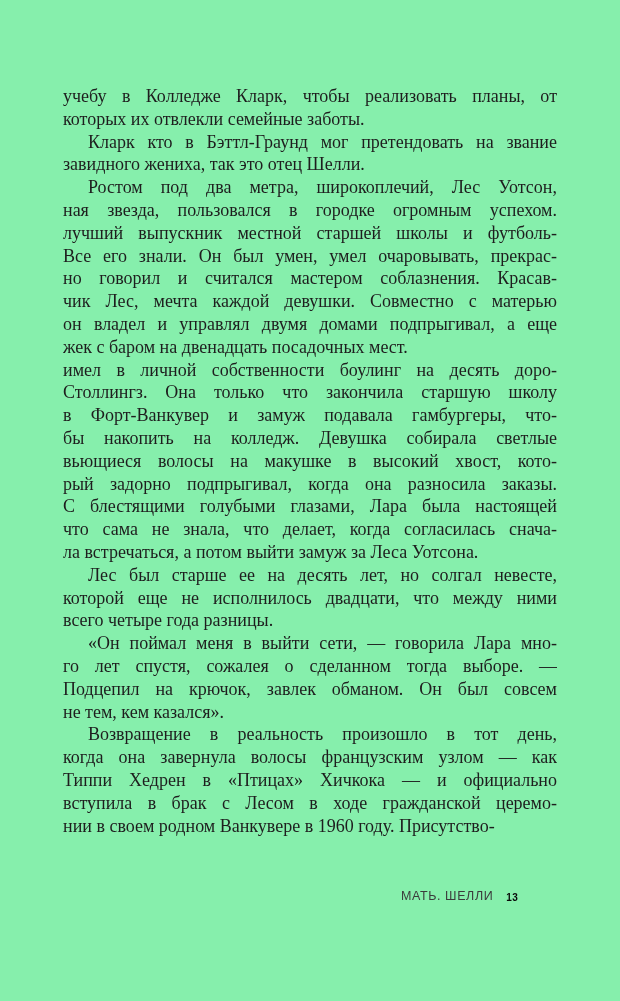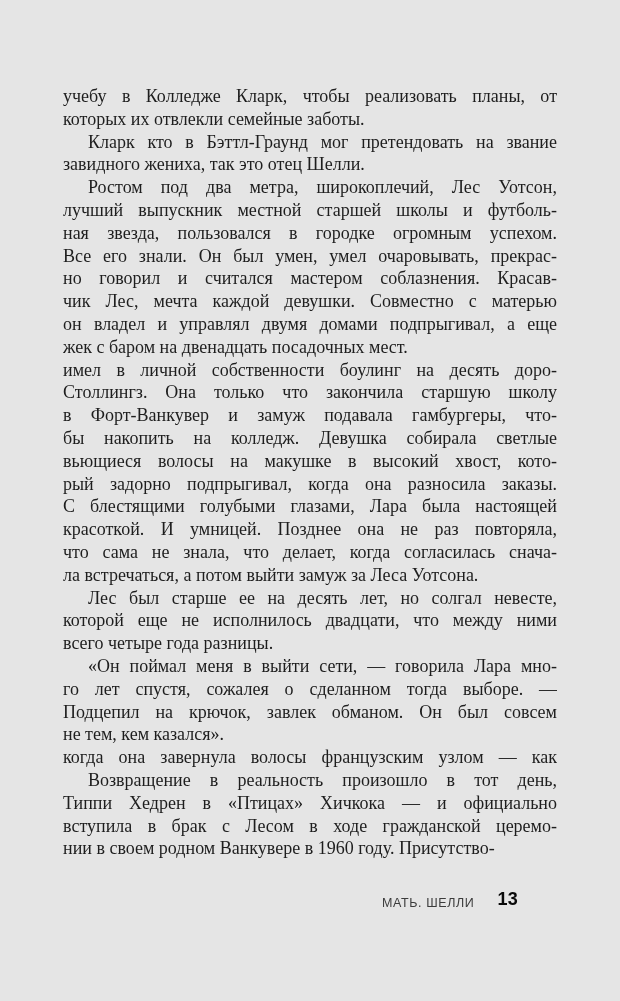--- a/index.html
+++ b/index.html
@@ -4,21 +4,21 @@
 <style>
   html, body {
     margin: 0;
     padding: 0;
     background: #ffffff;
   }
   .screen {
     position: relative;
     width: 620px;
     height: 1001px;
-    background: #e5e5e5;
+    background: #86efac;
     overflow: hidden;
     font-family: "Liberation Serif", "DejaVu Serif", serif;
   }
   .text-block {
     position: absolute;
     left: 63px;
     top: 85px;
     width: 494px;
     color: #1e1e1e;
     font-size: 18px;
@@ -48,63 +48,62 @@
     align-items: flex-end;
     font-family: "Liberation Sans", "DejaVu Sans", sans-serif;
   }
   .running-title {
     color: #3b3b3b;
     font-size: 12.5px;
     letter-spacing: 0.6px;
     white-space: nowrap;
   }
   .page-number {
-    margin-left: 23px;
+    margin-left: 13px;
     color: #0a0a0a;
-    font-size: 18px;
+    font-size: 10px;
     font-weight: bold;
     letter-spacing: 0.3px;
   }
 </style>
 </head>
 <body>
 
 <div class="screen">
   <div class="text-block" id="text-block">
       <div class="line">учебу в Колледже Кларк, чтобы реализовать планы, от</div>
       <div class="line par-last">которых их отвлекли семейные заботы.</div>
       <div class="line indent">Кларк кто в Бэттл-Граунд мог претендовать на звание</div>
       <div class="line par-last">завидного жениха, так это отец Шелли.</div>
       <div class="line indent">Ростом под два метра, широкоплечий, Лес Уотсон,</div>
+      <div class="line">ная звезда, пользовался в городке огромным успехом.</div>
       <div class="line">лучший выпускник местной старшей школы и футболь-</div>
-      <div class="line">ная звезда, пользовался в городке огромным успехом.</div>
       <div class="line">Все его знали. Он был умен, умел очаровывать, прекрас-</div>
       <div class="line">но говорил и считался мастером соблазнения. Красав-</div>
       <div class="line">чик Лес, мечта каждой девушки. Совместно с матерью</div>
       <div class="line">он владел и управлял двумя домами подпрыгивал, а еще</div>
       <div class="line par-last">жек с баром на двенадцать посадочных мест.</div>
       <div class="line">имел в личной собственности боулинг на десять доро-</div>
       <div class="line">Столлингз. Она только что закончила старшую школу</div>
       <div class="line">в Форт-Ванкувер и замуж подавала гамбургеры, что-</div>
       <div class="line">бы накопить на колледж. Девушка собирала светлые</div>
       <div class="line">вьющиеся волосы на макушке в высокий хвост, кото-</div>
       <div class="line">рый задорно подпрыгивал, когда она разносила заказы.</div>
       <div class="line">С блестящими голубыми глазами, Лара была настоящей</div>
-      <div class="line">красоткой. И умницей. Позднее она не раз повторяла,</div>
       <div class="line">что сама не знала, что делает, когда согласилась снача-</div>
       <div class="line par-last">ла встречаться, а потом выйти замуж за Леса Уотсона.</div>
       <div class="line indent">Лес был старше ее на десять лет, но солгал невесте,</div>
       <div class="line">которой еще не исполнилось двадцати, что между ними</div>
       <div class="line par-last">всего четыре года разницы.</div>
       <div class="line indent">«Он поймал меня в выйти сети, — говорила Лара мно-</div>
       <div class="line">го лет спустя, сожалея о сделанном тогда выборе. —</div>
       <div class="line">Подцепил на крючок, завлек обманом. Он был совсем</div>
       <div class="line par-last">не тем, кем казался».</div>
+      <div class="line indent">Возвращение в реальность произошло в тот день,</div>
       <div class="line">когда она завернула волосы французским узлом — как</div>
-      <div class="line indent">Возвращение в реальность произошло в тот день,</div>
       <div class="line">Типпи Хедрен в «Птицах» Хичкока — и официально</div>
       <div class="line">вступила в брак с Лесом в ходе гражданской церемо-</div>
       <div class="line par-last">нии в своем родном Ванкувере в 1960 году. Присутство-</div>
     </div>
   <div class="footer">
     <span class="running-title">МАТЬ. ШЕЛЛИ</span>
     <span class="page-number">13</span>
   </div>
 </div>
 

